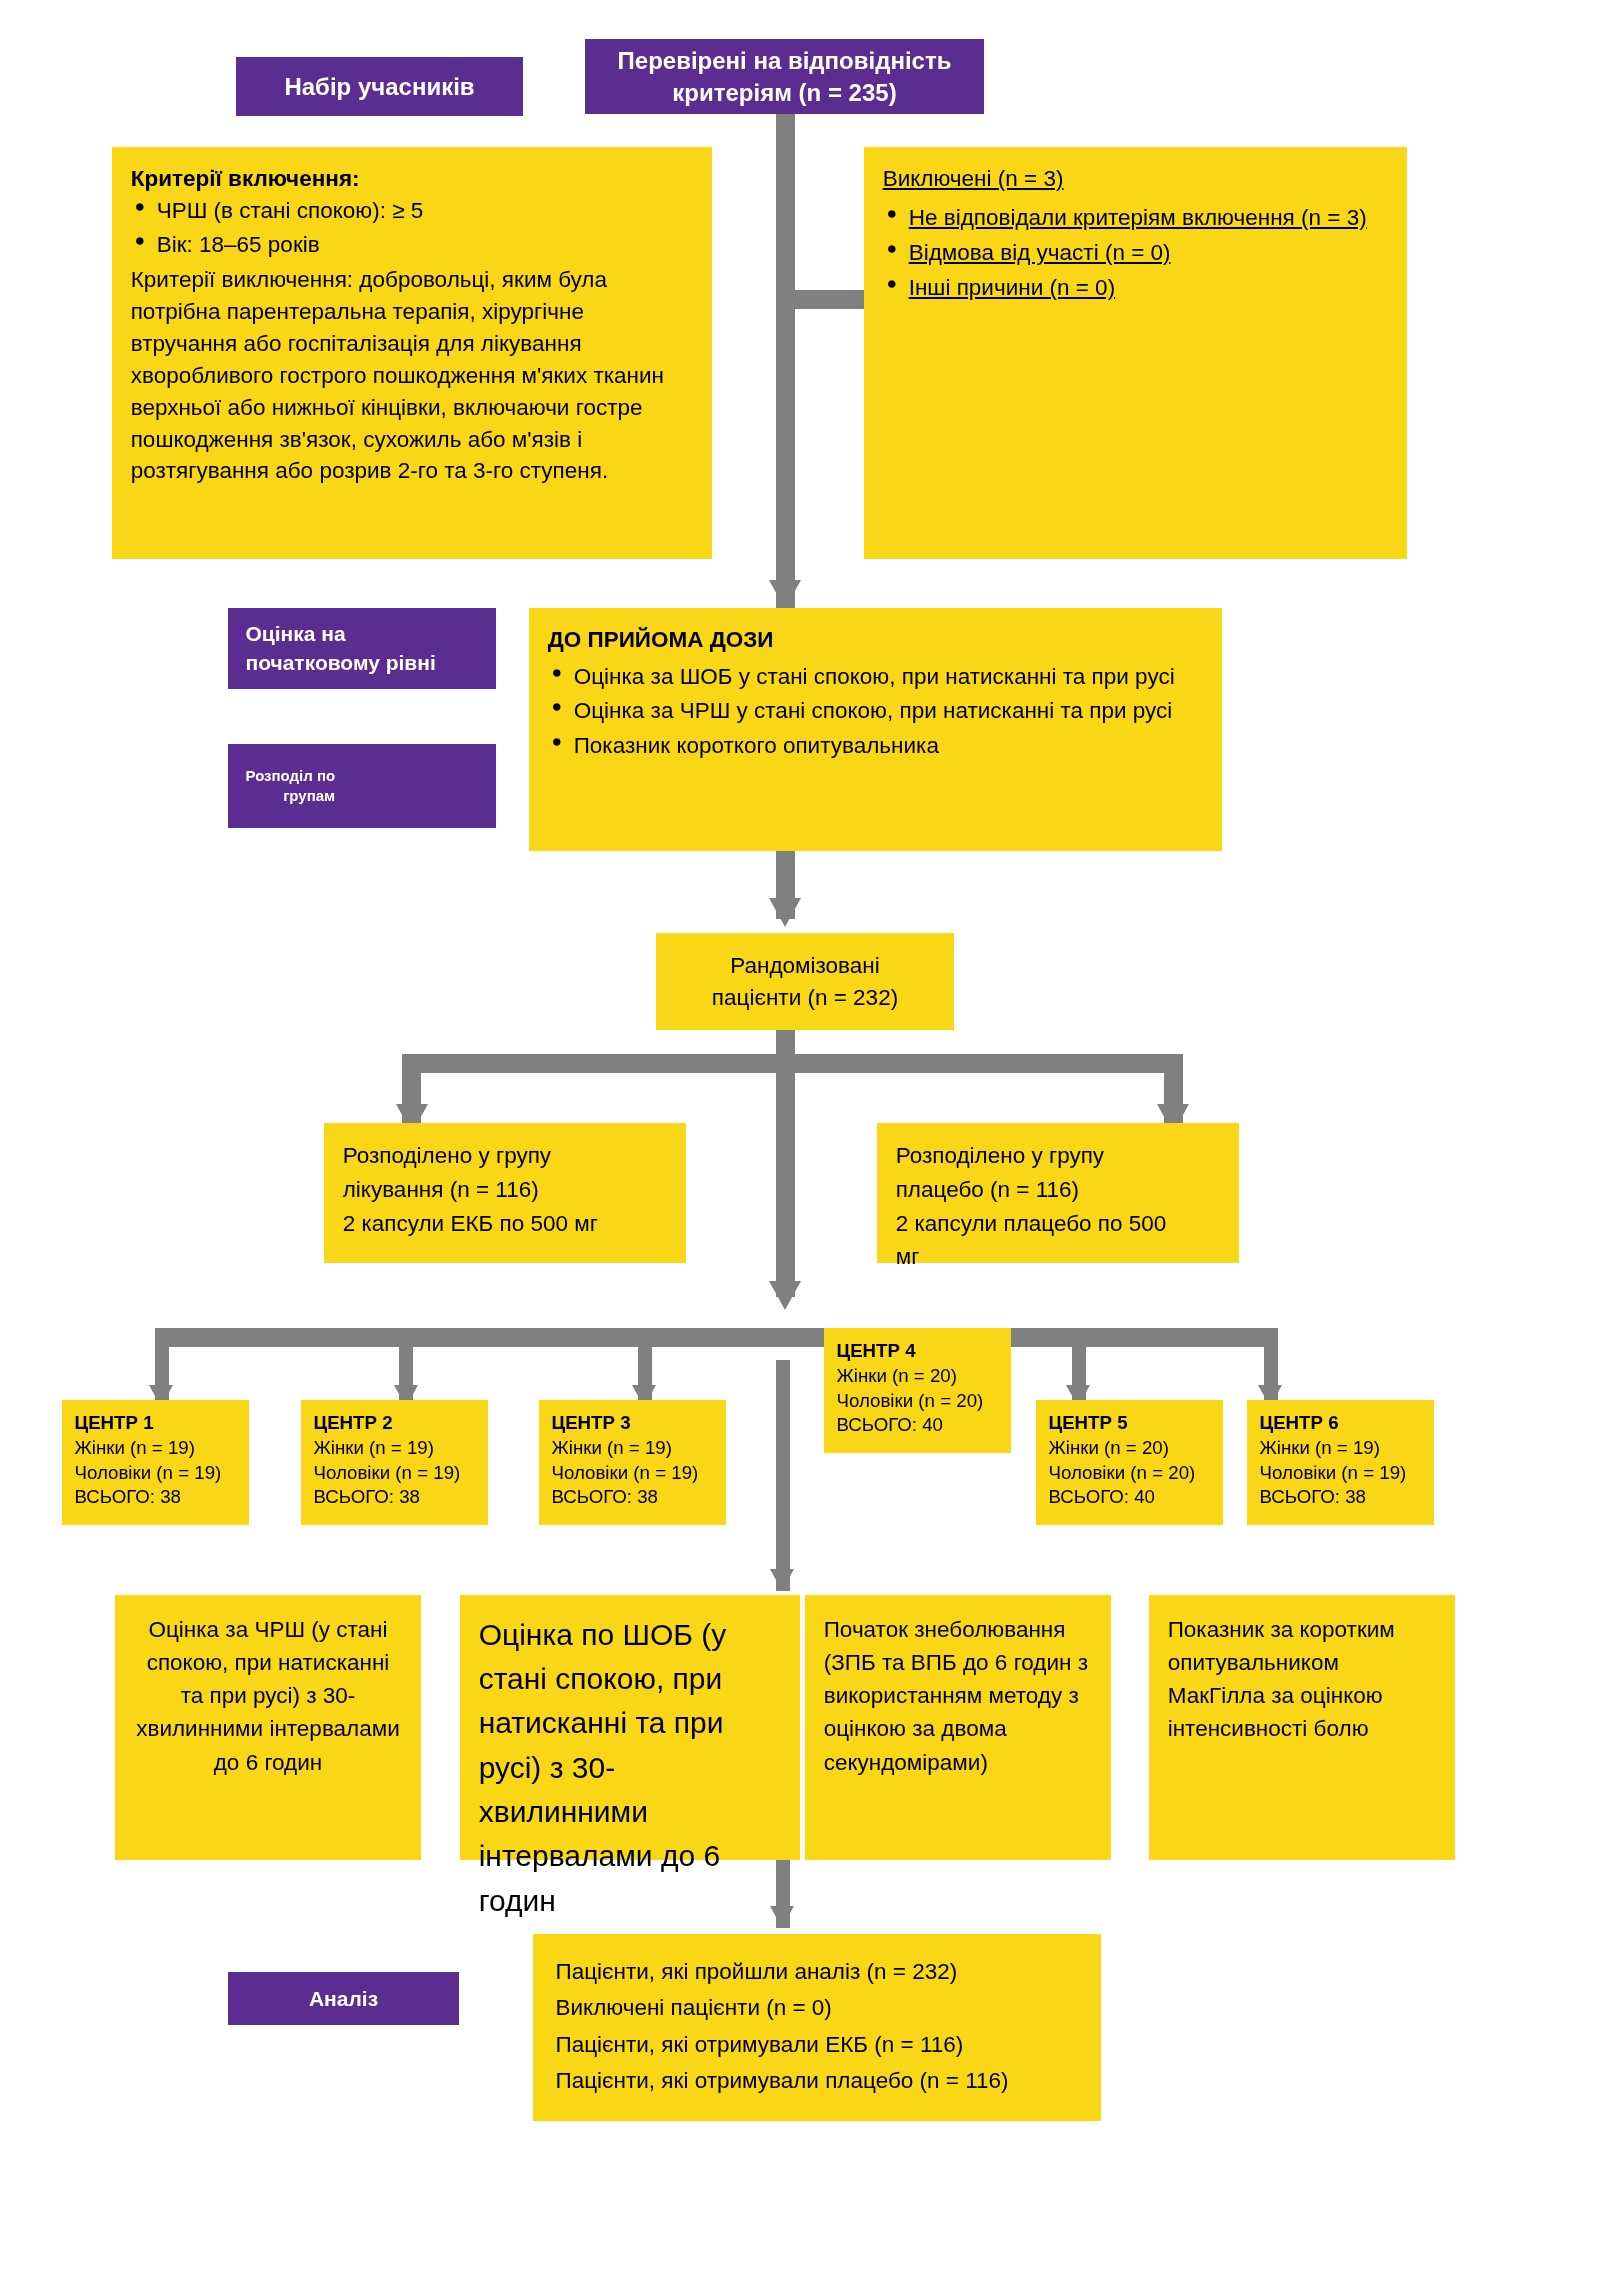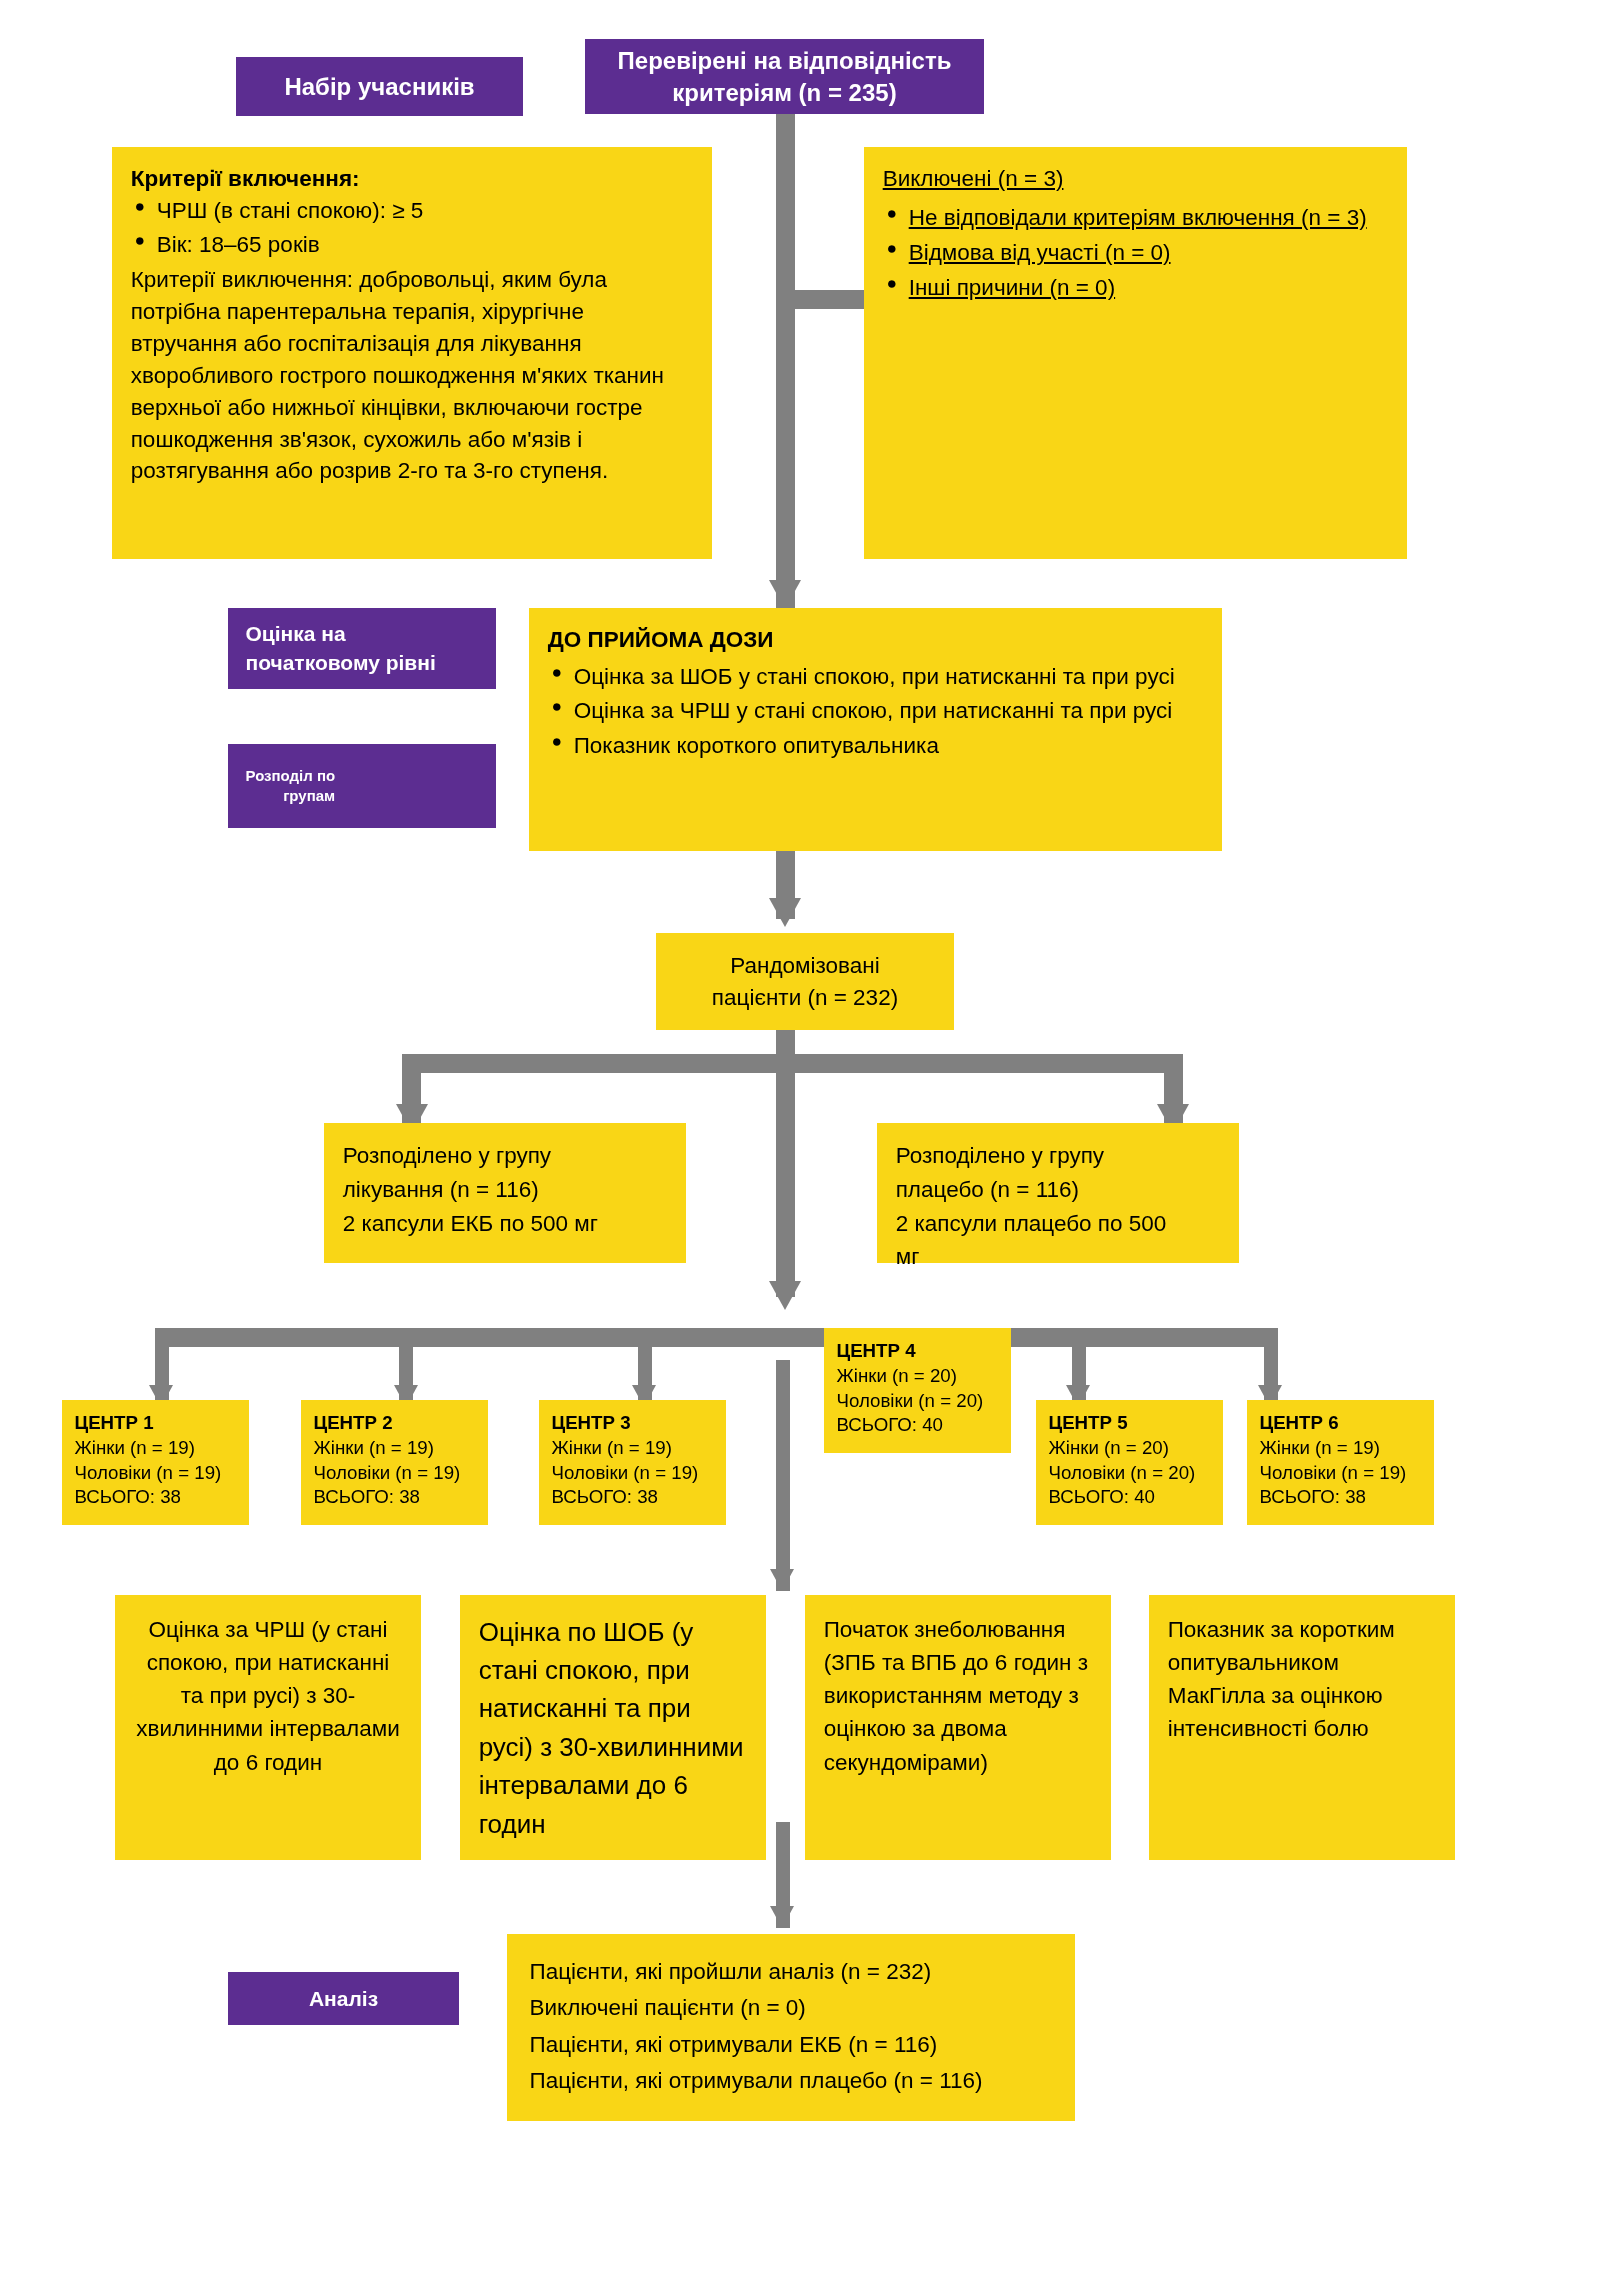--- a/index.html
+++ b/index.html
@@ -254,33 +254,33 @@
     <div class="bold">ЦЕНТР 6</div>
     <div>Жінки (n = 19)</div>
     <div>Чоловіки (n = 19)</div>
     <div>ВСЬОГО: 38</div>
   </div>
 
   <div class="box yellow" style="left:115px; top:1595px; width:306px; height:265px; font-size:22.5px; line-height:1.48; padding:17.5px 18.7px; box-sizing:border-box;text-align:center;">
     <span>Оцінка за ЧРШ (у стані спокою, при натисканні та при русі) з 30-хвилинними інтервалами до 6 годин</span>
   </div>
 
-  <div class="box yellow" style="left:460px; top:1595px; width:306px; height:265px; font-size:26px; line-height:1.48; padding:17.5px 18.7px; box-sizing:border-box;">
+  <div class="box yellow" style="left:460px; top:1595px; width:340px; height:265px; font-size:30px; line-height:1.48; padding:17.5px 18.7px; box-sizing:border-box;">
     <span>Оцінка по ШОБ (у стані спокою, при натисканні та при русі) з 30-хвилинними інтервалами до 6 годин</span>
   </div>
 
   <div class="box yellow" style="left:805px; top:1595px; width:306px; height:265px; font-size:22.5px; line-height:1.48; padding:17.5px 18.7px; box-sizing:border-box;">
     <span>Початок знеболювання (ЗПБ та ВПБ до 6 годин з використанням методу з оцінкою за двома секундомірами)</span>
   </div>
 
   <div class="box yellow" style="left:1149px; top:1595px; width:306px; height:265px; font-size:22.5px; line-height:1.48; padding:17.5px 18.7px; box-sizing:border-box;">
     <span>Показник за коротким опитувальником МакГілла за оцінкою інтенсивності болю</span>
   </div>
 
-  <div class="box yellow" style="left:507px; top:1934px; width:568px; height:187px; font-size:22.5px; line-height:1.62; padding:20px 22.5px; box-sizing:border-box;">
+  <div class="box yellow" style="left:533px; top:1934px; width:568px; height:187px; font-size:22.5px; line-height:1.62; padding:20px 22.5px; box-sizing:border-box;">
     <div>Пацієнти, які пройшли аналіз (n = 232)</div>
     <div>Виключені пацієнти (n = 0)</div>
     <div>Пацієнти, які отримували ЕКБ (n = 116)</div>
     <div>Пацієнти, які отримували плацебо (n = 116)</div>
   </div>
 
 </div>
 
 
 </body></html>

